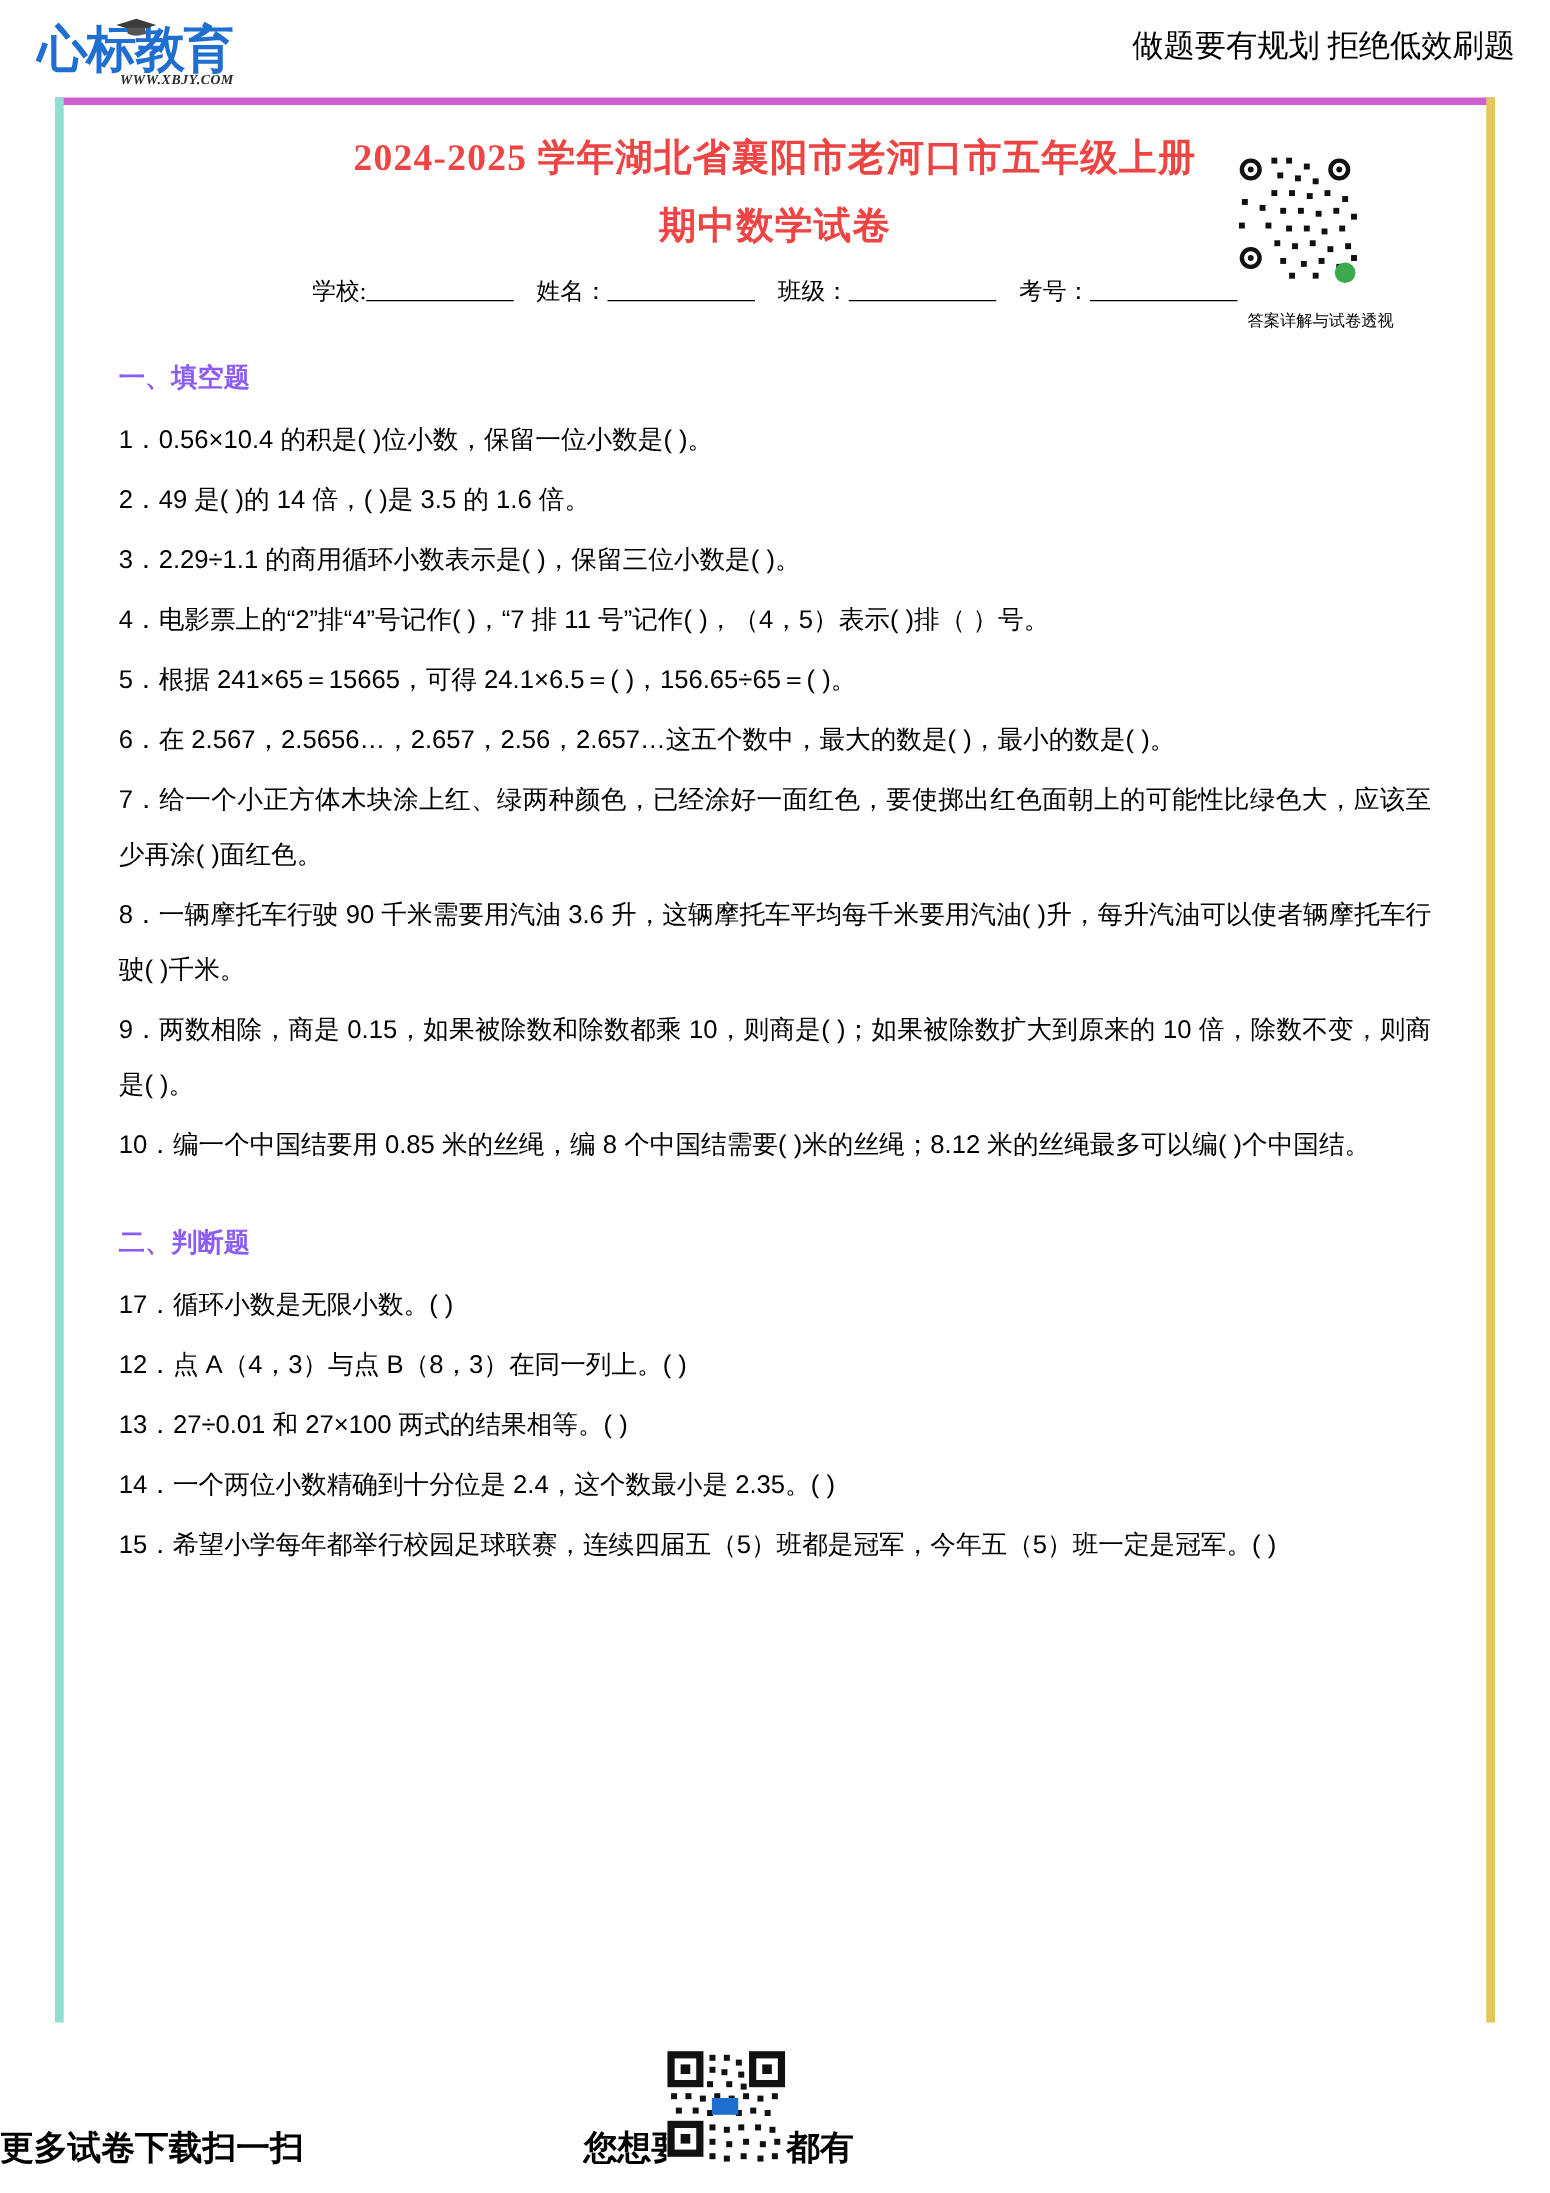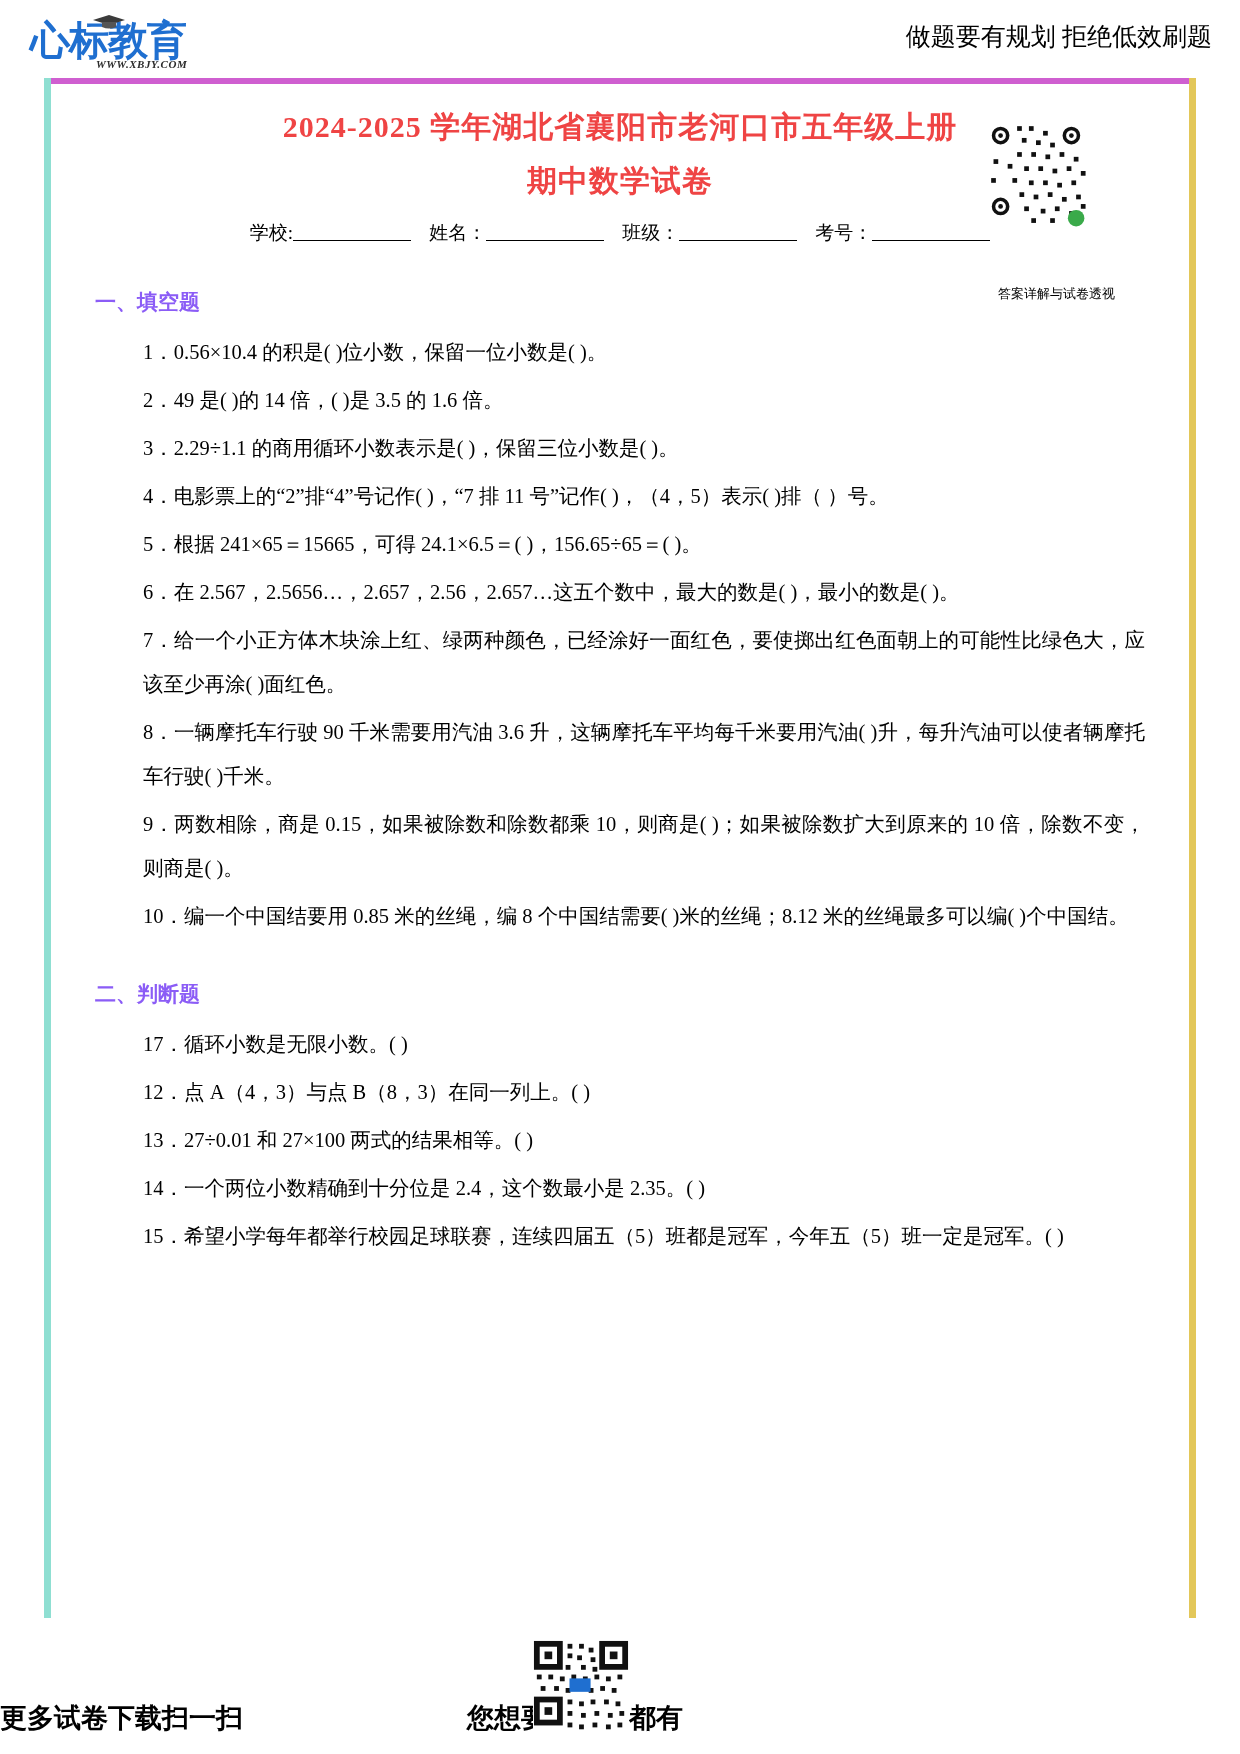--- a/index.html
+++ b/index.html
@@ -120,38 +120,36 @@
     right: 50px; top: 12px;
     width: 118px; height: 118px;
   }
   .qr-caption {
     position: absolute;
     right: 30px; top: 148px;
     font-family: "Liberation Sans", sans-serif;
     font-size: 13px;
     color: #000;
     white-space: nowrap;
-    margin-top: 37px;
   }
 
   
   .section-head {
     font-family: "DejaVu Sans", sans-serif;
     font-weight: bold;
     font-size: 21px;
     color: #8b5cf6;
     margin: 42px 0 14px 0;
   }
   .q {
-    font-family: Liberation Serif, serif;
+    font-family: Liberation Sans, sans-serif;
     font-size: 20.5px;
     line-height: 44px;
     color: #000;
     text-align: justify;
-    margin-left: 48px;
   }
   .q + .q { margin-top: 4px; }
   .footer-qr {
     position: absolute;
     left: 533px; bottom: 18px;
     width: 96px; height: 96px;
   }
   .footer-text {
     position: absolute;
     left: 0; bottom: 18px;

